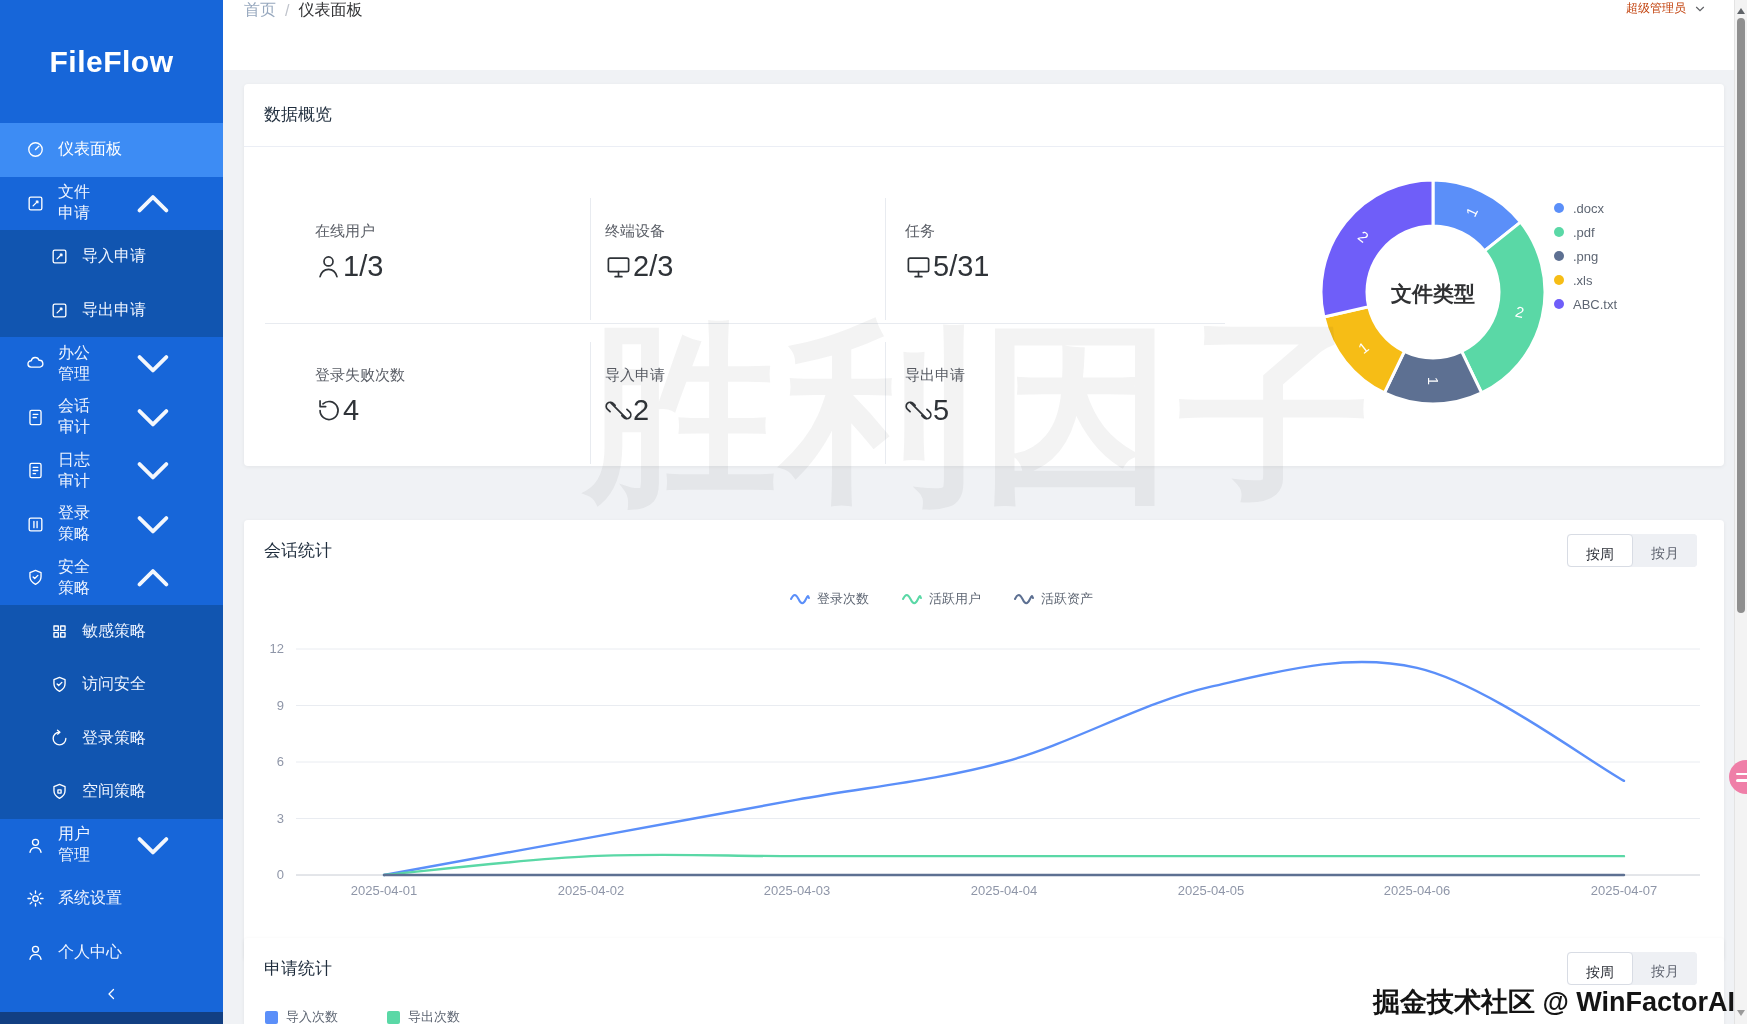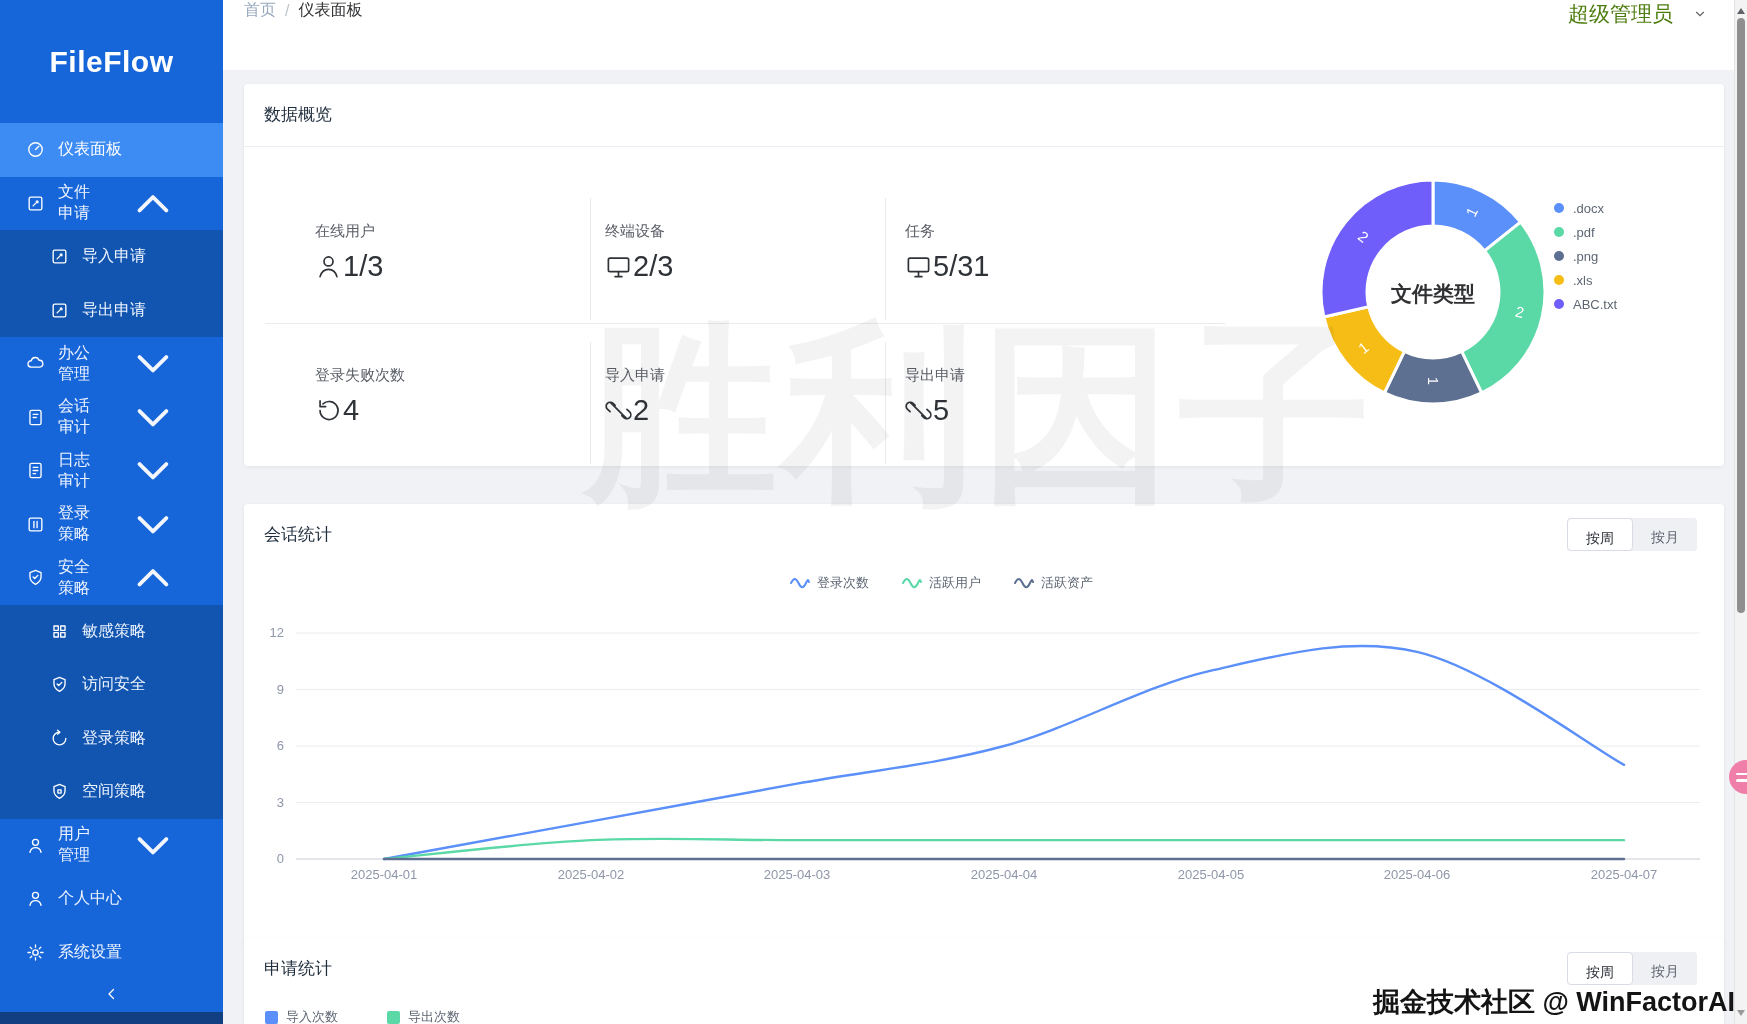--- a/index.html
+++ b/index.html
@@ -21,28 +21,28 @@
         display:flex;align-items:center;justify-content:center;cursor:pointer}
   .sidebar-collapse svg{width:18px;height:18px}
   .sidebar-bottom-strip{position:absolute;left:0;bottom:0;width:100%;height:12px;background:#123f82}
   
   .topbar{position:absolute;left:223px;top:0;right:0;height:70px;background:#fff;
         display:flex;align-items:flex-start;padding:0 0 0 21px;z-index:5;box-sizing:border-box}
   .breadcrumb{font-size:16px;display:flex;align-items:center}
   .crumb-home{color:#97a8be;cursor:pointer}
   .crumb-sep{color:#c0c4cc;margin:0 9px}
   .crumb-cur{color:#303133}
-  .user{margin-left:auto;margin-right:40px;display:flex;align-items:center;gap:20px;
-        font-size:21px;color:#4d7c0f;cursor:pointer}
+  .user{margin-left:auto;margin-right:40px;display:flex;align-items:center;gap:7px;
+        font-size:12px;color:#c2410c;cursor:pointer}
   .user svg{width:14px;height:14px;stroke:#606266;fill:none;stroke-width:2;stroke-linecap:round}
   
   .card{position:absolute;left:244px;width:1480px;background:#fff;border-radius:4px;
         box-shadow:0 1px 4px rgba(0,0,0,.06)}
   #card-overview{top:84px;height:382px}
-  #card-session{top:504px;height:440px}
+  #card-session{top:520px;height:440px}
   #card-apply{top:938px;height:120px}
   .card-title{position:absolute;left:20px;top:19px;font-size:17px;color:#1f2d3d}
   .card-hdr-divider{position:absolute;left:0;right:0;top:62px;height:1px;background:#ebeef5}
   
   .stat-cell{position:absolute}
   .stat-label{font-size:15px;color:#5a5e66;margin-bottom:9px}
   .stat-value-row{display:flex;align-items:center;gap:1px}
   .stat-value-row svg{width:27px;height:27px;stroke:#2f3338;fill:none;stroke-width:1.5;
         stroke-linecap:round;stroke-linejoin:round}
   .stat-value{font-size:29px;color:#2f3338}
@@ -208,31 +208,31 @@
             <circle cx="12" cy="8" r="3.8"></circle>
             <path d="M5 20.5c1-4 4-5.8 7-5.8s6 1.8 7 5.8"></path>
           </svg></span>
         <span>用户管理</span>
         <svg viewBox="0 0 24 24" class="wicon mi-chevron">
           <path d="M6 9l6 6 6-6"></path>
         </svg>
       </div>
       <div class="menu-item">
         <span class="mi-icon"><svg viewBox="0 0 24 24" class="wicon">
+            <circle cx="12" cy="12" r="3.4"></circle>
+            <path d="M12 2.5v3M12 18.5v3M2.5 12h3M18.5 12h3M5.2 5.2l2.1 2.1M16.7 16.7l2.1 2.1M18.8 5.2L16.7 7.3M7.3 16.7l-2.1 2.1"></path>
+          </svg></span>
+        <span>系统设置</span>
+      </div>
+      <div class="menu-item">
+        <span class="mi-icon"><svg viewBox="0 0 24 24" class="wicon">
             <circle cx="12" cy="8" r="3.8"></circle>
             <path d="M5 20.5c1-4 4-5.8 7-5.8s6 1.8 7 5.8"></path>
           </svg></span>
         <span>个人中心</span>
-      </div>
-      <div class="menu-item">
-        <span class="mi-icon"><svg viewBox="0 0 24 24" class="wicon">
-            <circle cx="12" cy="12" r="3.4"></circle>
-            <path d="M12 2.5v3M12 18.5v3M2.5 12h3M18.5 12h3M5.2 5.2l2.1 2.1M16.7 16.7l2.1 2.1M18.8 5.2L16.7 7.3M7.3 16.7l-2.1 2.1"></path>
-          </svg></span>
-        <span>系统设置</span>
       </div>
     </nav>
   <div class="sidebar-collapse">
     <svg class="wicon" viewBox="0 0 24 24">
         <path d="M14 6l-6 6 6 6"></path>
       </svg>
   </div>
   <div class="sidebar-bottom-strip"></div>
 </aside>
 

